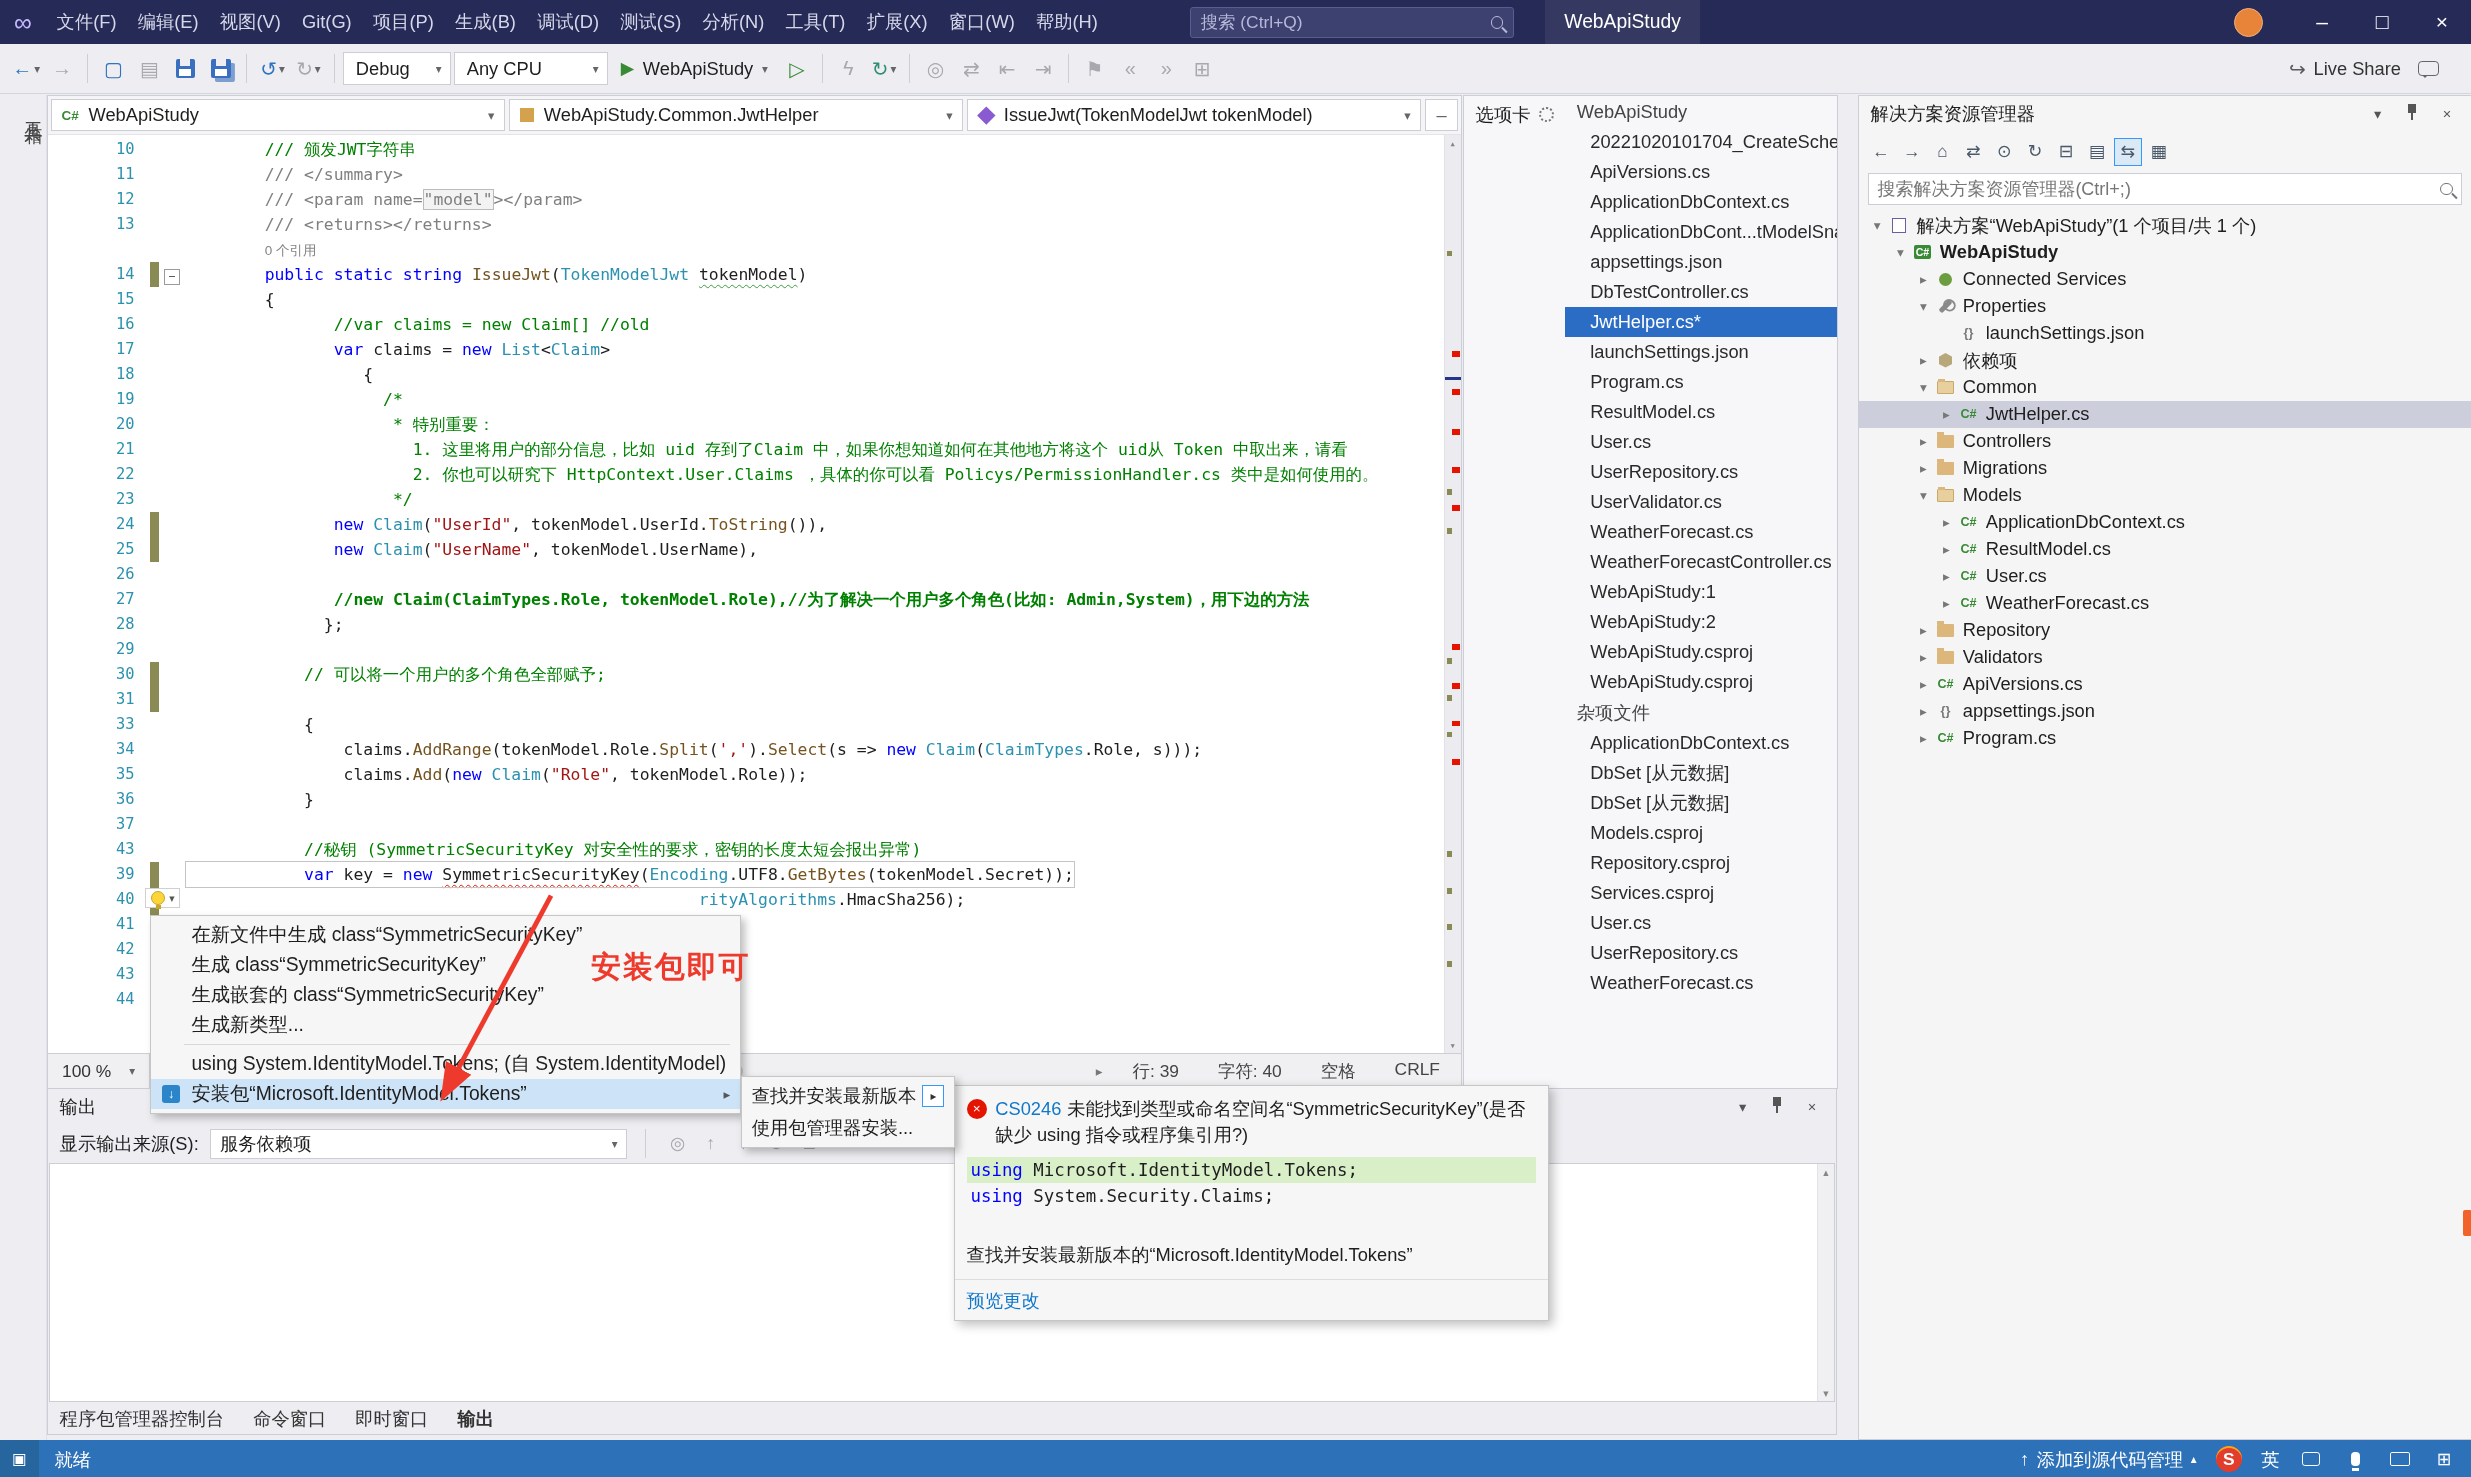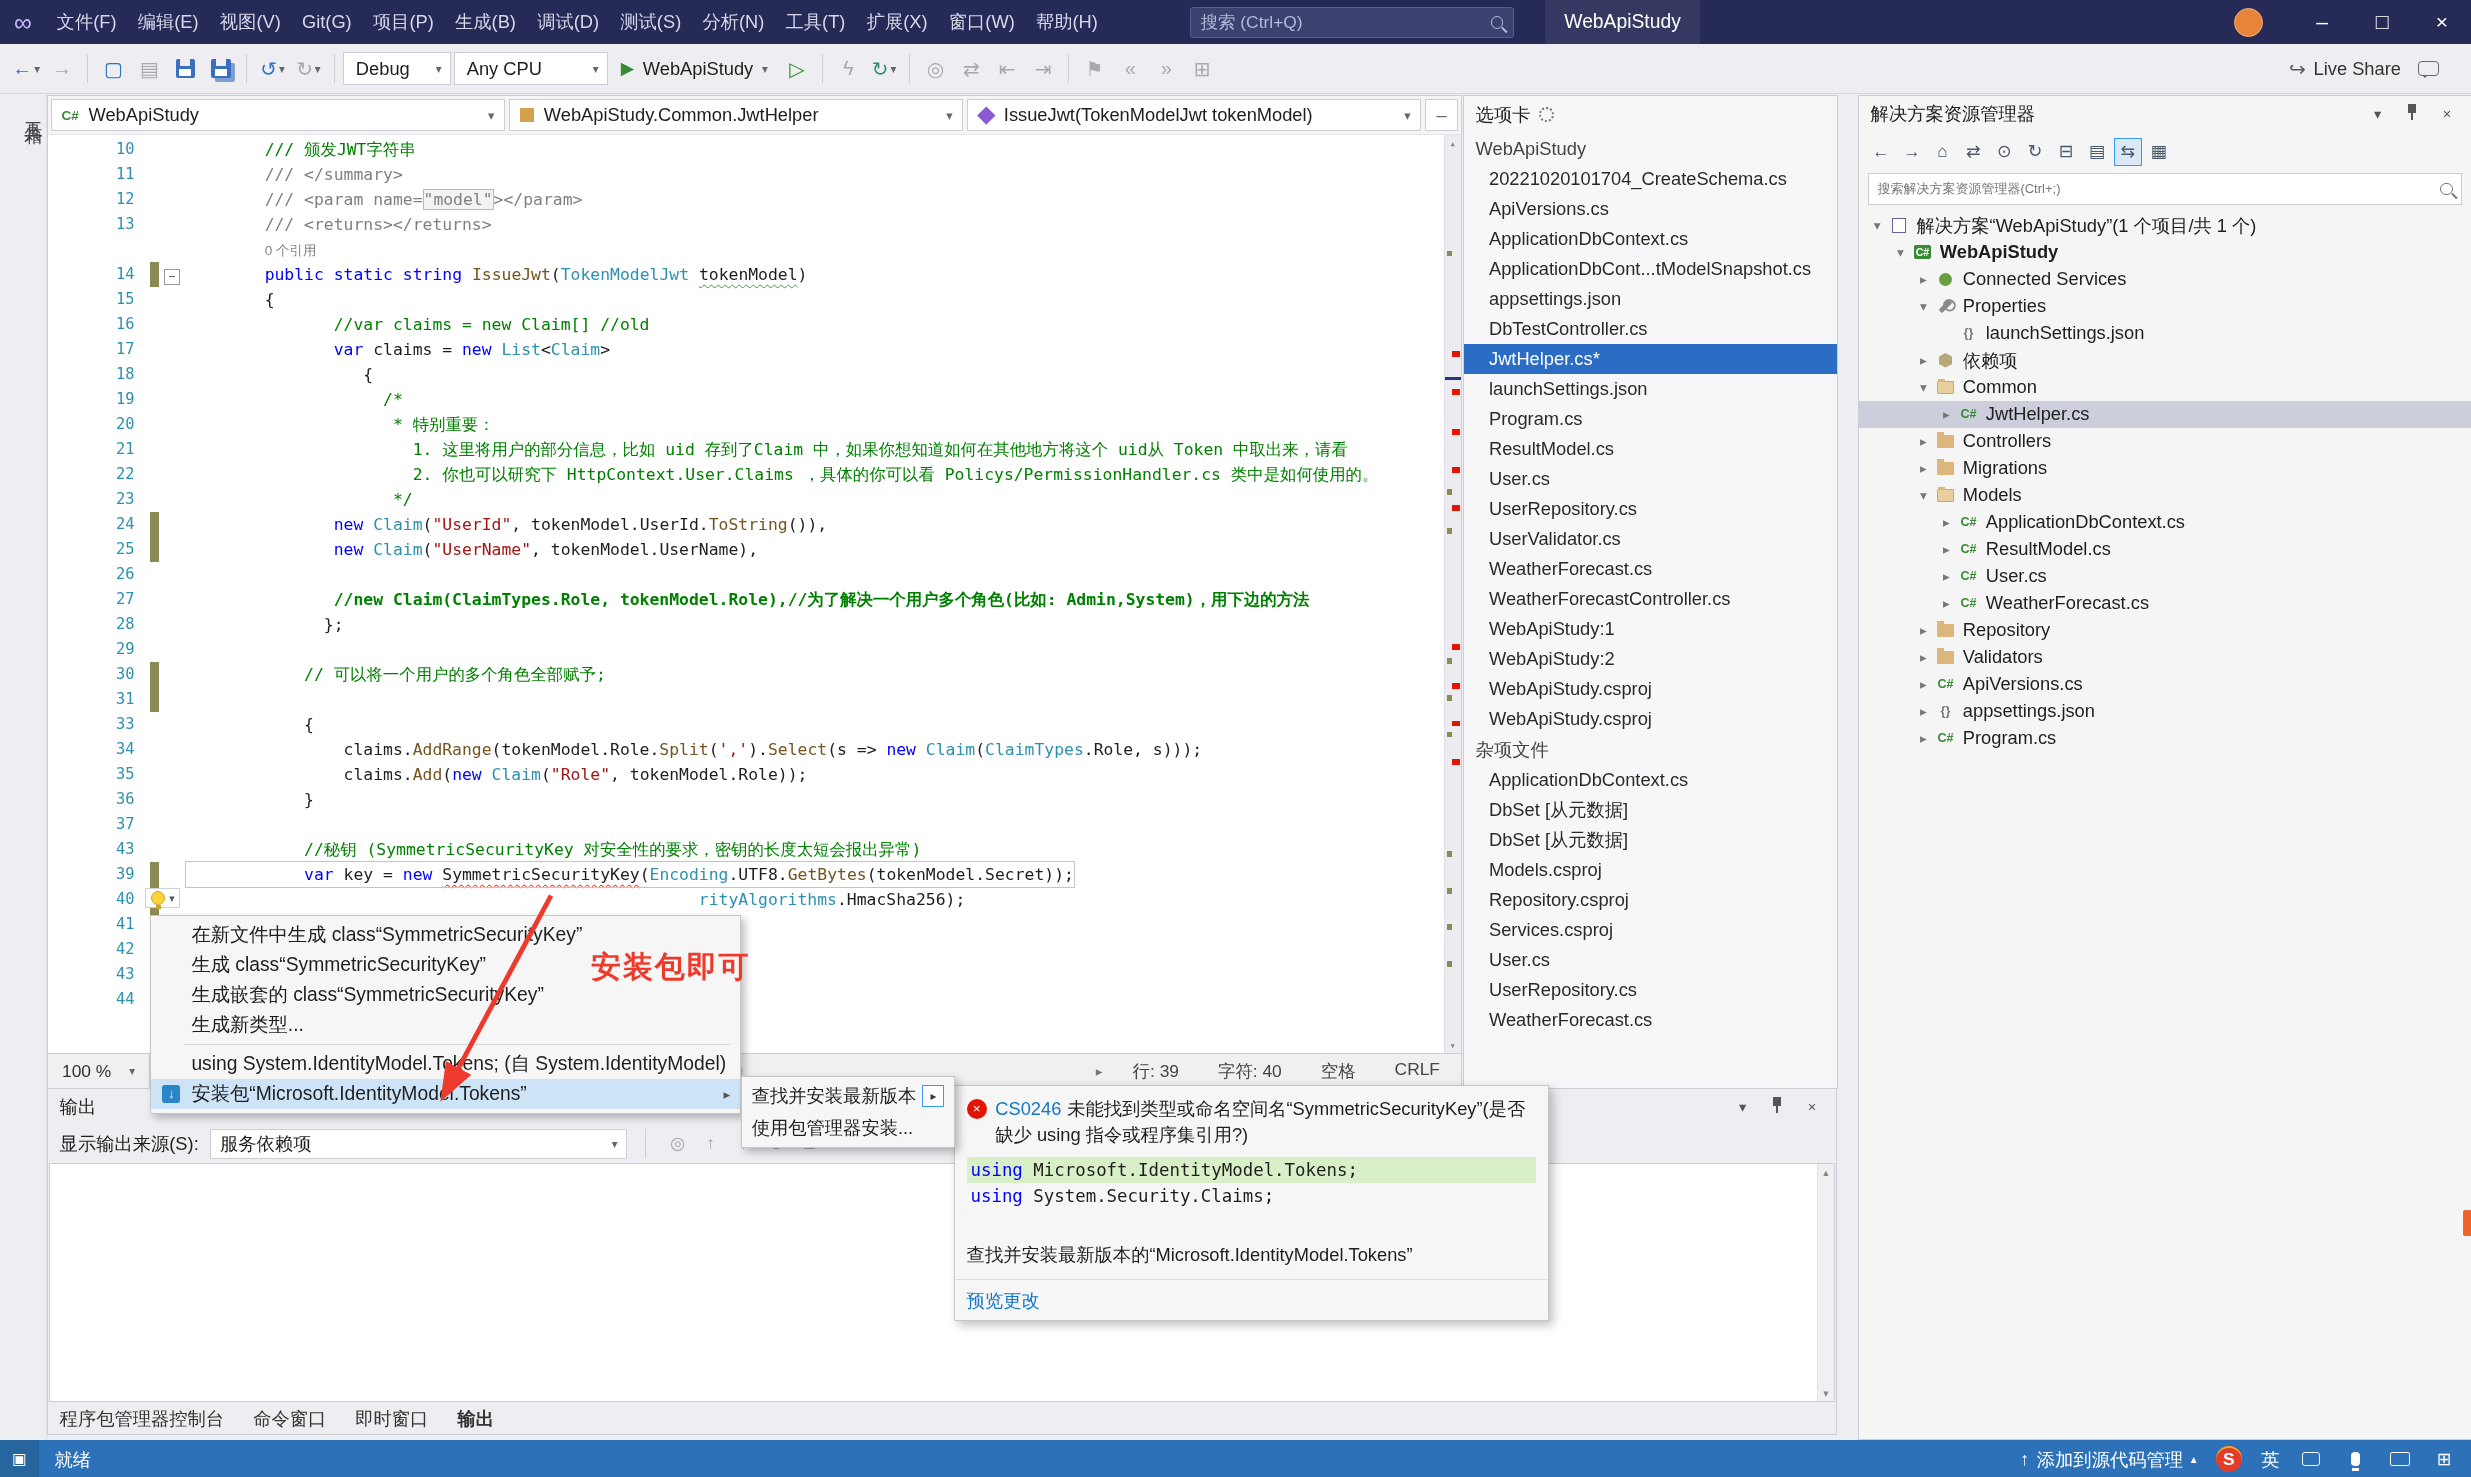--- a/index.html
+++ b/index.html
@@ -77,40 +77,40 @@
   .sbmark.caret{left:0;width:100%;height:2.9px;background:#27348b}
   #editor-bottom{height:35px;background:#f0f0f2;border-top:1px solid #ccced6;display:flex;align-items:center;font-size:17.4px;color:#333;flex:none}
   .zoombox{width:102px;height:100%;border-right:1px solid #ccced6;display:flex;align-items:center;justify-content:space-between;padding:0 14px;flex:none}
   .zoombox .caret{font-size:11.6px;color:#666}
   .hsc-btn{width:25px;text-align:center;color:#777;font-size:13.5px;flex:none}
   .hsc-track{flex:1;height:100%;position:relative}
   .hsc-thumb{position:absolute;left:27px;top:9.7px;height:15.4px;width:541px;background:#cdcdd4;border-radius:7.7px}
   .doc-stats{display:flex;gap:39px;padding:0 21px;font-size:17.4px;color:#444;flex:none}
 
   
-  #tabs-panel{position:absolute;left:1463px;top:95px;width:375px;height:994px;background:#f7f7f9;border:1px solid #ccced6;display:flex;flex-direction:column;z-index:9}
+  #tabs-panel{position:absolute;left:1463px;top:95px;width:375px;height:994px;background:#f7f7f9;border:1px solid #ccced6;display:flex;flex-direction:row;z-index:9}
   #tabs-header{height:37px;display:flex;align-items:center;padding:0 11.6px;font-size:18.3px;gap:8.7px;color:#1e1e1e;flex:none}
   .gear{width:14.5px;height:14.5px;border:2.9px dotted #777;border-radius:50%}
   #tab-list{flex:1;overflow:hidden}
   .tp-group{height:31px;line-height:31px;padding-left:11.6px;font-size:18.3px;color:#444;white-space:nowrap;overflow:hidden}
   .tp-item{height:30px;line-height:30px;padding-left:25px;font-size:18.3px;color:#2a2a2a;white-space:nowrap;overflow:hidden}
   .tp-item.active{background:#2b6cc4;color:#fff}
 
   
   #solution-explorer{position:absolute;left:1858px;top:95px;width:614px;height:1345px;background:#f5f5f5;border:1px solid #ccced6;display:flex;flex-direction:column;z-index:10}
   .panel-header{height:35px;display:flex;align-items:center;padding:0 11.6px;font-size:18.3px;color:#1e1e1e;gap:9.7px;flex:none}
   .panel-header .sp{flex:1}
   .hdr-ic{width:25px;text-align:center;color:#555;font-size:14.5px}
   .icon-pin{position:relative;width:13.5px;height:17.4px;display:inline-block}
   .icon-pin::before{content:"";position:absolute;left:2.9px;top:1px;width:7.7px;height:8.7px;background:#555}
   .icon-pin::after{content:"";position:absolute;left:5.8px;top:9.7px;width:1.9px;height:6.8px;background:#555}
   #se-toolbar{height:41px;display:flex;align-items:center;padding:0 7.7px;gap:2.9px;flex:none}
   .sei{width:28px;height:28px;display:flex;align-items:center;justify-content:center;color:#4b5a6a;font-size:17.4px}
   .sei.active{border:1px solid #3399ff;background:#dbe9f7}
-  #se-search{margin:1px 8.7px 6.8px;height:32px;background:#fff;border:1px solid #ccced6;display:flex;align-items:center;justify-content:space-between;padding:0 8.7px;color:#767676;font-size:13px;flex:none}
+  #se-search{margin:1px 8.7px 6.8px;height:32px;background:#fff;border:1px solid #ccced6;display:flex;align-items:center;justify-content:space-between;padding:0 8.7px;color:#767676;font-size:18px;flex:none}
   #solution-tree{flex:1;overflow:hidden;font-size:18.3px}
   .trow{height:27px;display:flex;align-items:center;white-space:nowrap;overflow:hidden}
   .trow.selected{background:#cccedb}
   .texp{width:21px;text-align:center;color:#777;font-size:13.5px;flex:none}
   .ticon{width:23px;height:17.4px;flex:none;margin-right:5.8px;display:flex;align-items:center;justify-content:center}
   .tlabel{overflow:hidden;text-overflow:ellipsis}
   .tlabel.bold{font-weight:bold}
   .ic-folder{width:17.4px;height:12.6px;background:#dcb67a;border-radius:1px;position:relative}
   .ic-folder::before{content:"";position:absolute;top:-2.9px;left:0;width:7.7px;height:2.9px;background:#dcb67a}
   .ic-folder.open{background:#e8cf9e;border:1px solid #c9a86a}

